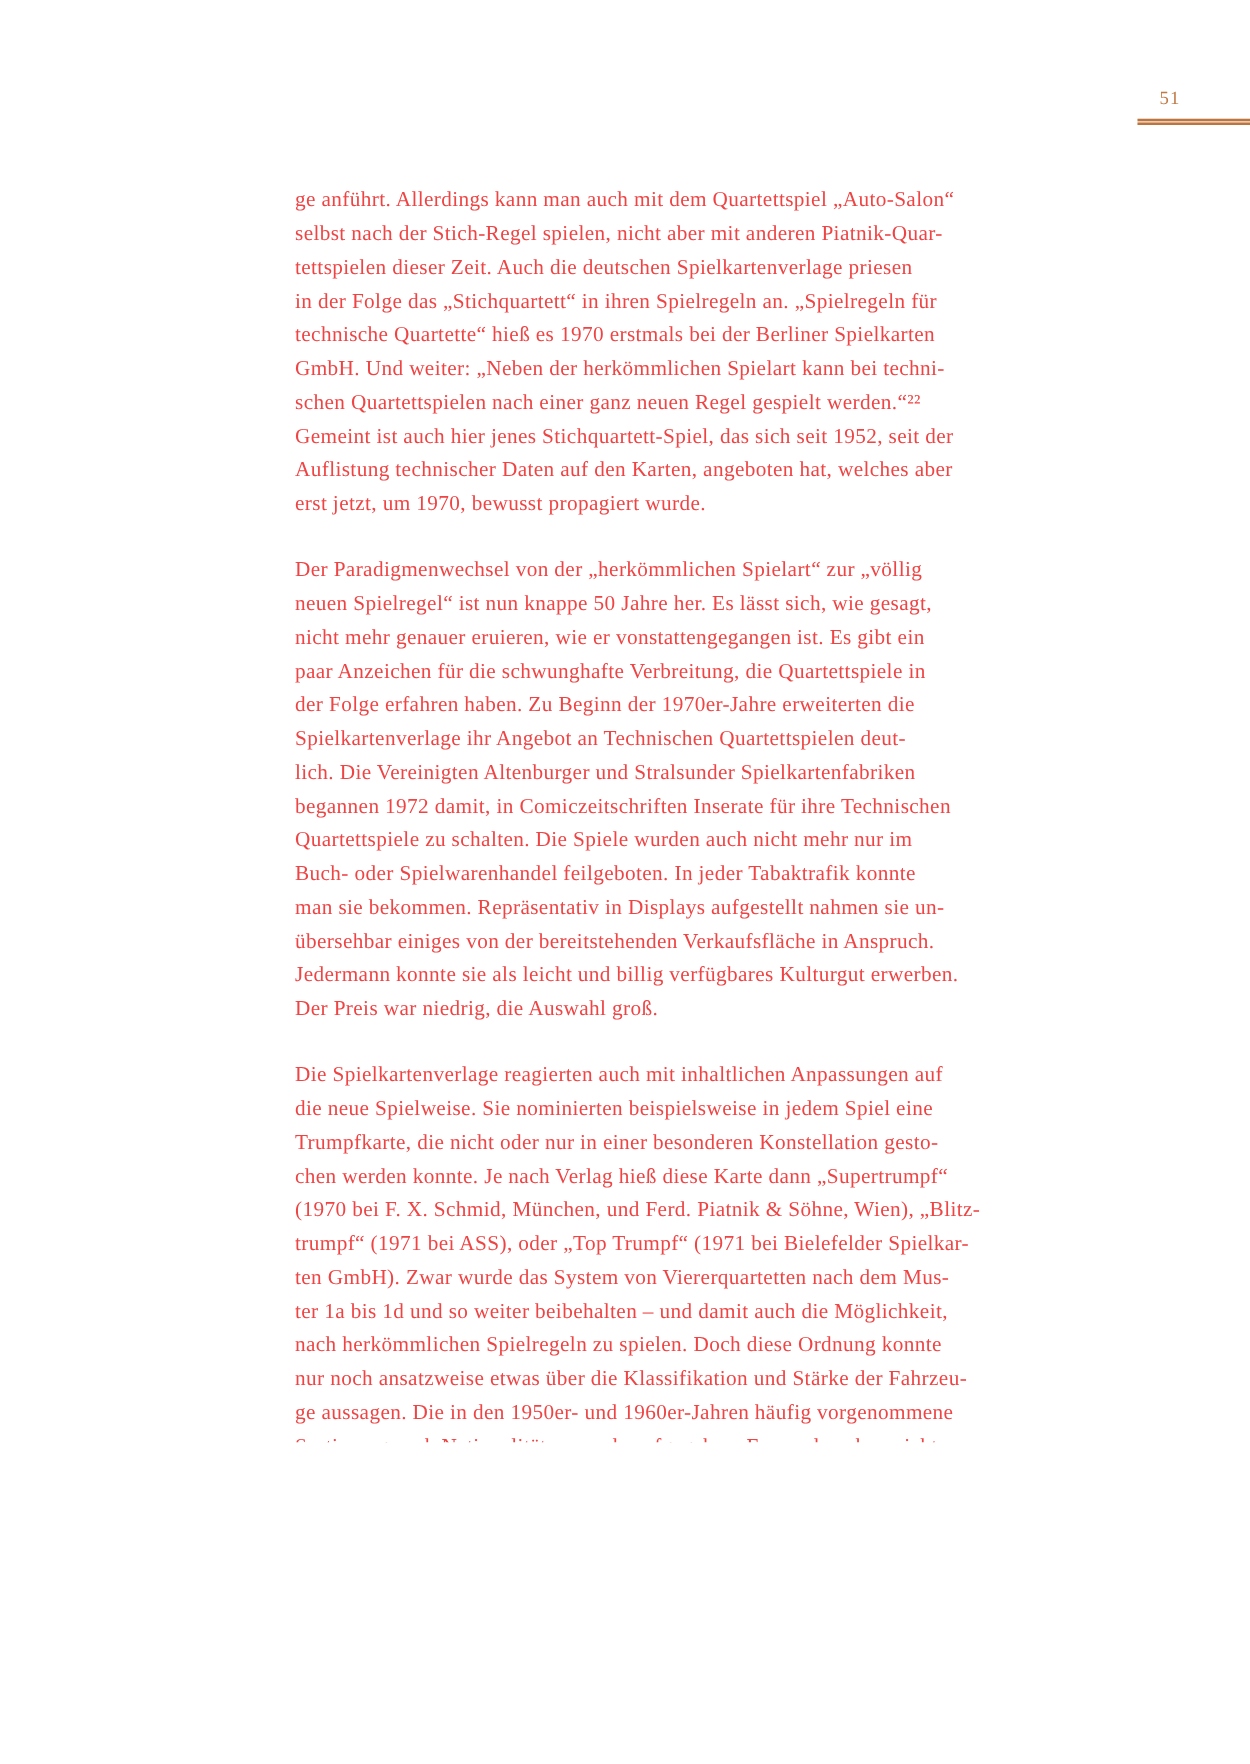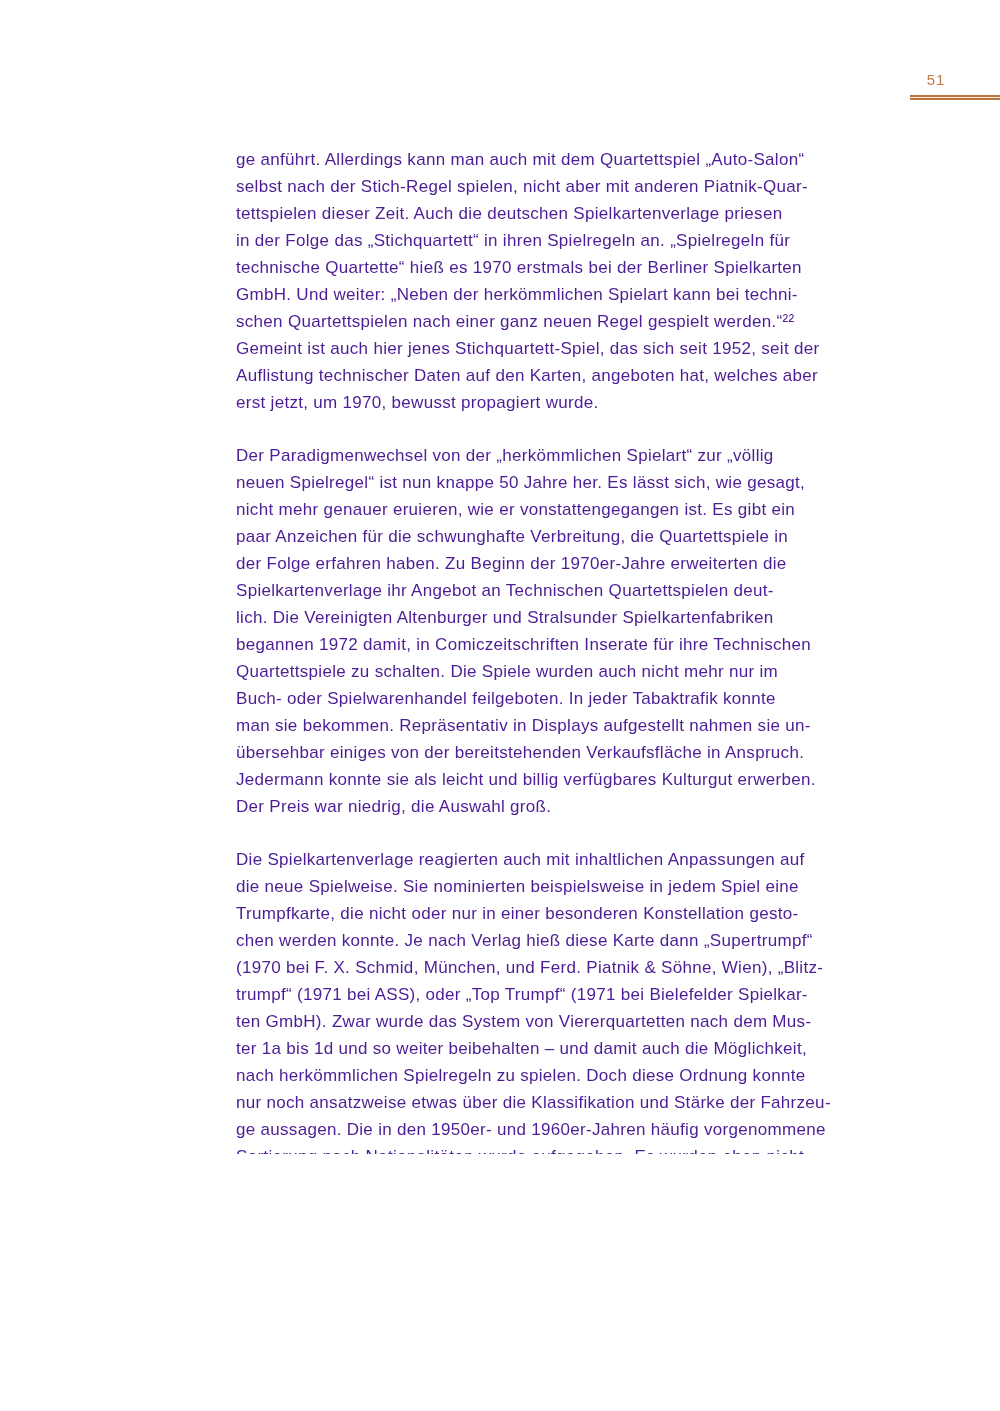--- a/index.html
+++ b/index.html
@@ -6,21 +6,21 @@
     margin: 0;
     padding: 0;
     background: #ffffff;
   }
   .page {
     position: relative;
     width: 1000px;
     height: 1154px;
     background: #ffffff;
     overflow: hidden;
-    font-family: Liberation Sans, sans-serif;
+    font-family: Liberation Serif, serif;
   }
   .folio {
     position: absolute;
     top: 71px;
     left: 908px;
     width: 56px;
     text-align: center;
     font-size: 15px;
     font-weight: 300;
     letter-spacing: 1px;
@@ -42,21 +42,21 @@
     top: 146px;
     left: 236px;
     width: 712px;
   }
   .para {
     margin: 0 0 26px 0;
     font-size: 17px;
     font-weight: 300;
     line-height: 27px;
     letter-spacing: 0.3px;
-    color: #4c1d95;
+    color: #ef4444;
     white-space: pre;
   }
 </style>
 </head>
 <body>
 
 <div class="page">
 
   <div class="folio">51</div>
 

